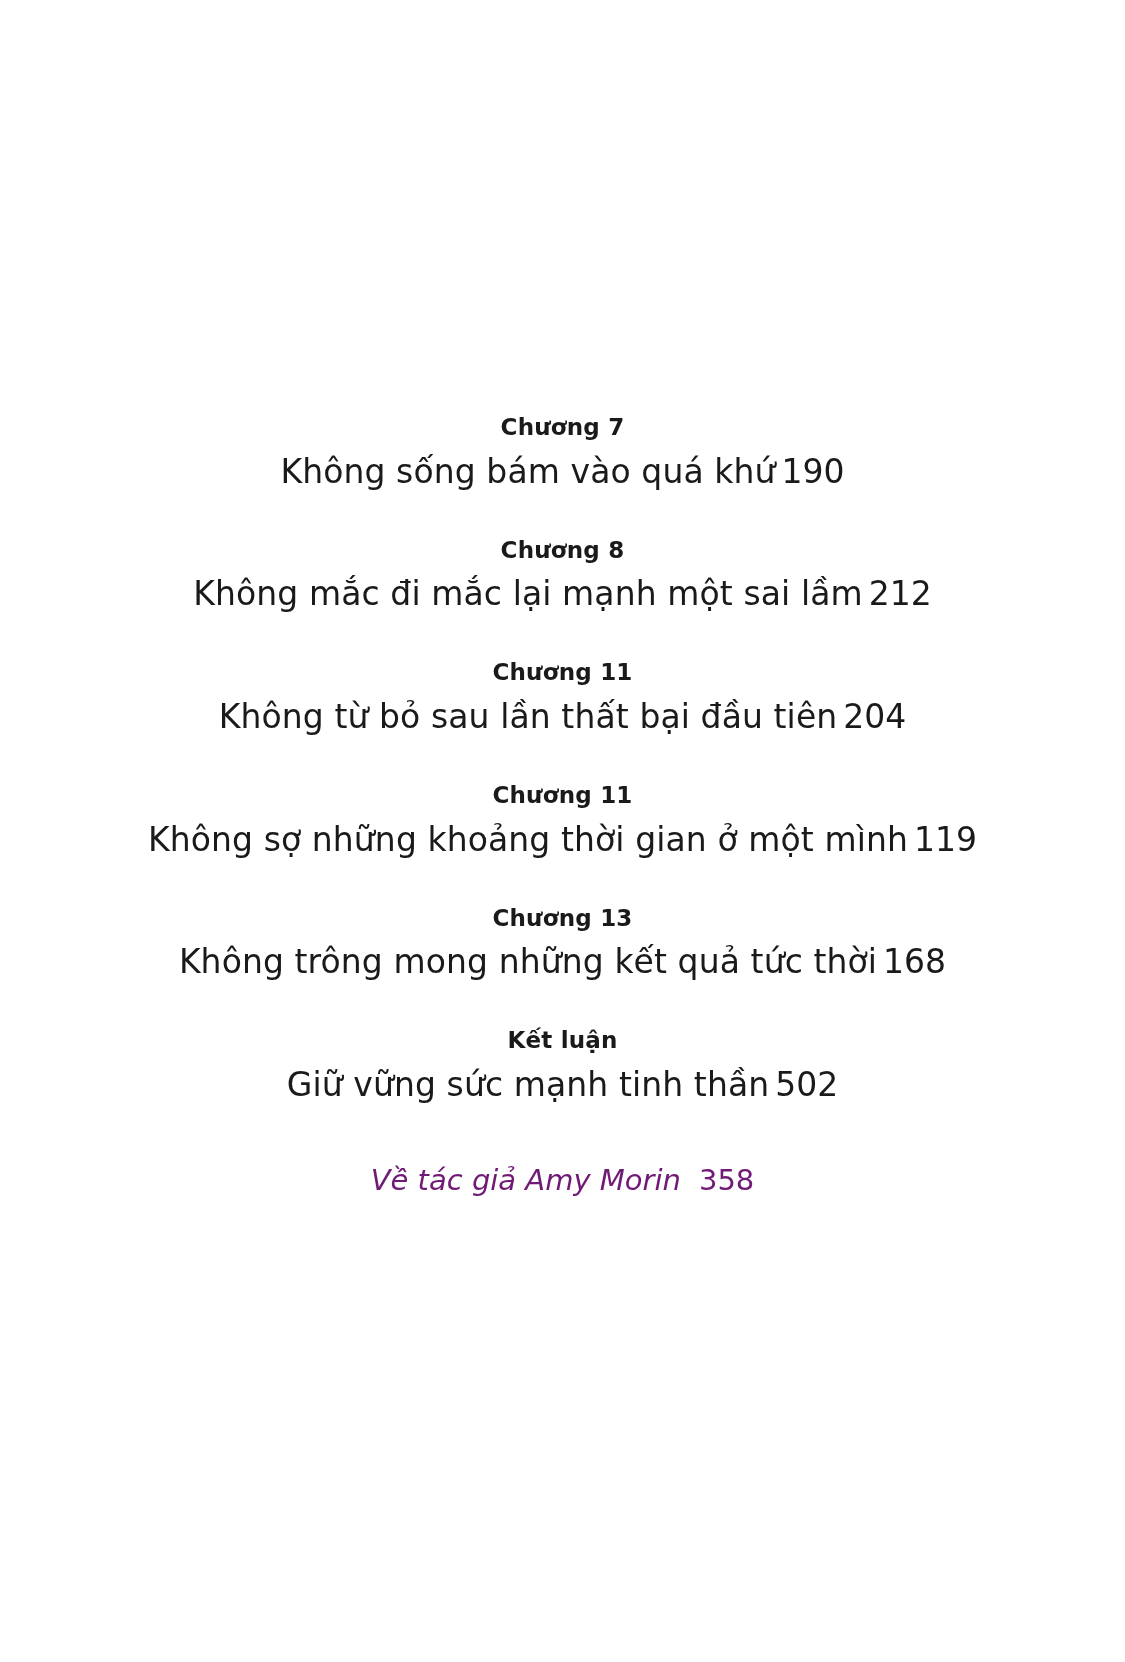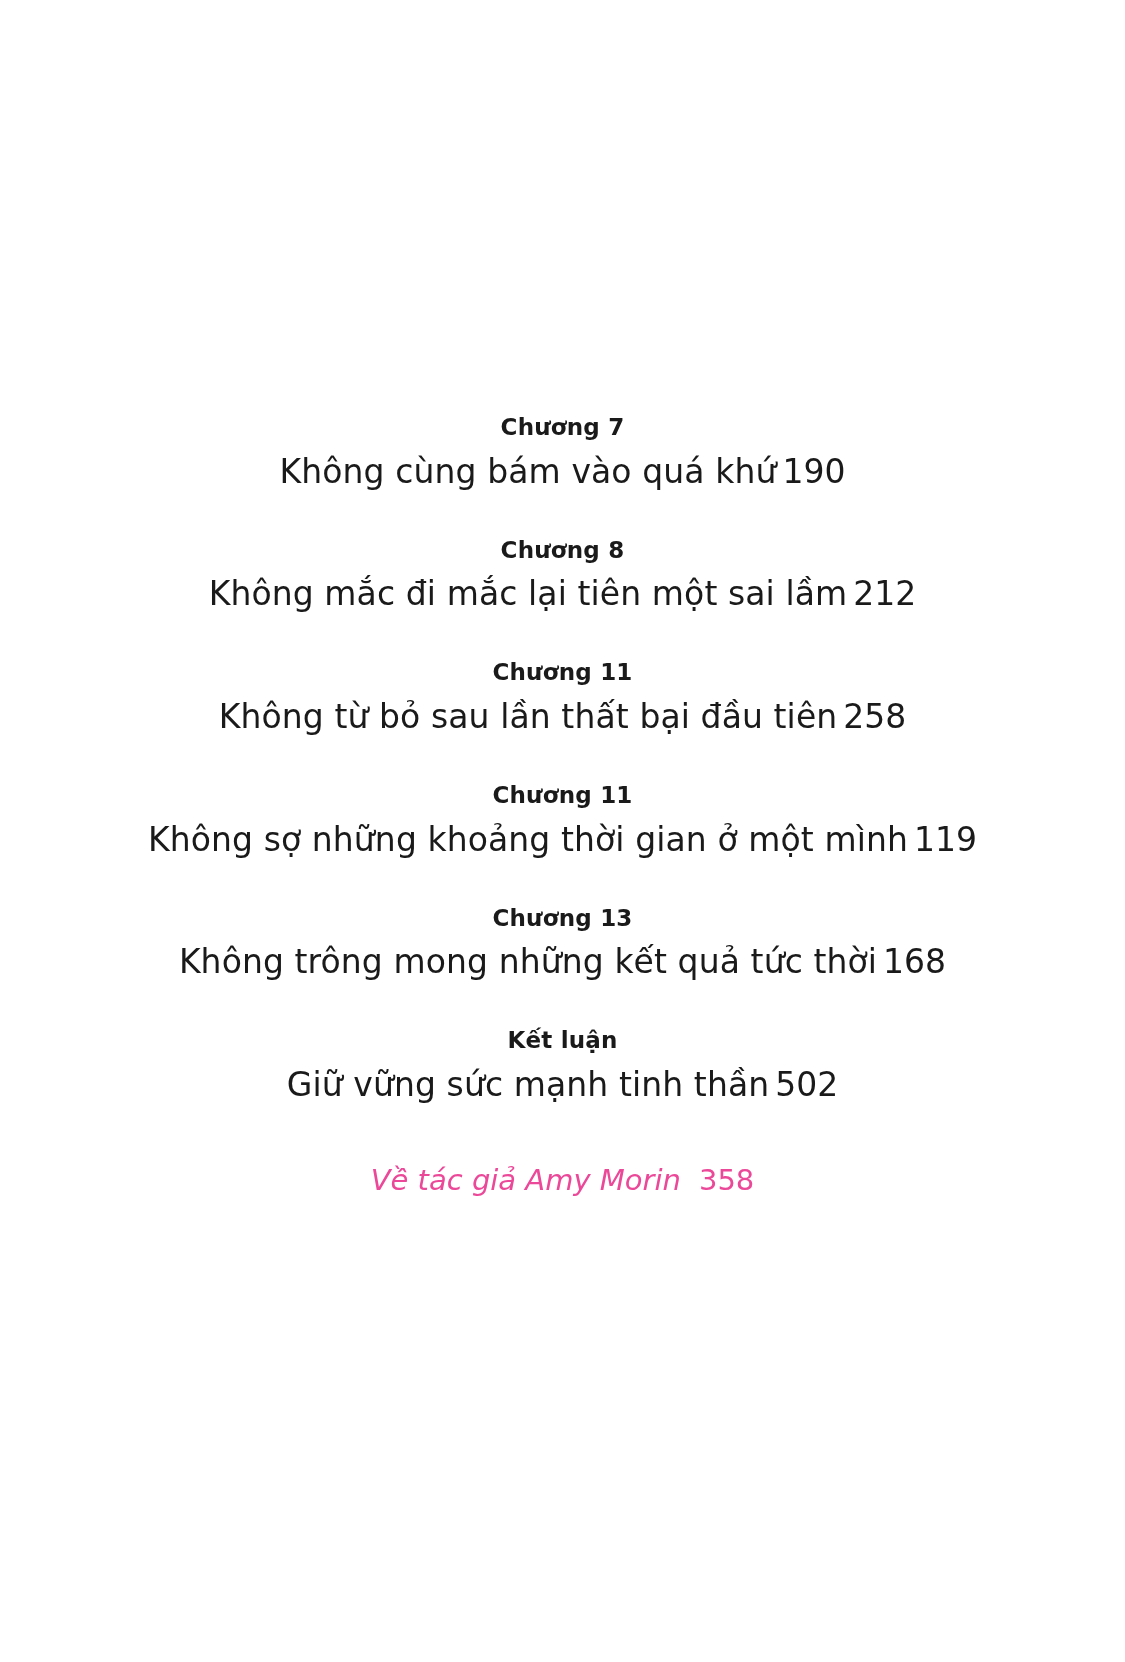--- a/index.html
+++ b/index.html
@@ -56,53 +56,53 @@
   .entry-title {
     letter-spacing: 0.1px;
   }
   .entry-page {
     margin-left: 6px;
   }
   .author-entry {
     margin-top: 56px;
     font-size: 29px;
     font-style: italic;
-    color: #ec4899;
+    color: #701a75;
     white-space: nowrap;
   }
   .author-page {
     margin-left: 18px;
     font-style: normal;
   }
 </style>
 </head>
 <body>
 
 <div class="page">
   <div class="toc">
 
     <div class="entry">
       <div class="entry-label">Chương 7</div>
       <div class="entry-line">
-        <span class="entry-title">Không cùng bám vào quá khứ</span><span class="entry-page">190</span>
+        <span class="entry-title">Không sống bám vào quá khứ</span><span class="entry-page">190</span>
       </div>
     </div>
 
     <div class="entry">
       <div class="entry-label">Chương 8</div>
       <div class="entry-line">
-        <span class="entry-title">Không mắc đi mắc lại tiên một sai lầm</span><span class="entry-page">212</span>
+        <span class="entry-title">Không mắc đi mắc lại mạnh một sai lầm</span><span class="entry-page">212</span>
       </div>
     </div>
 
 
     <div class="entry">
       <div class="entry-label">Chương 11</div>
       <div class="entry-line">
-        <span class="entry-title">Không từ bỏ sau lần thất bại đầu tiên</span><span class="entry-page">258</span>
+        <span class="entry-title">Không từ bỏ sau lần thất bại đầu tiên</span><span class="entry-page">204</span>
       </div>
     </div>
 
     <div class="entry">
       <div class="entry-label">Chương 11</div>
       <div class="entry-line">
         <span class="entry-title">Không sợ những khoảng thời gian ở một mình</span><span class="entry-page">119</span>
       </div>
     </div>
 

